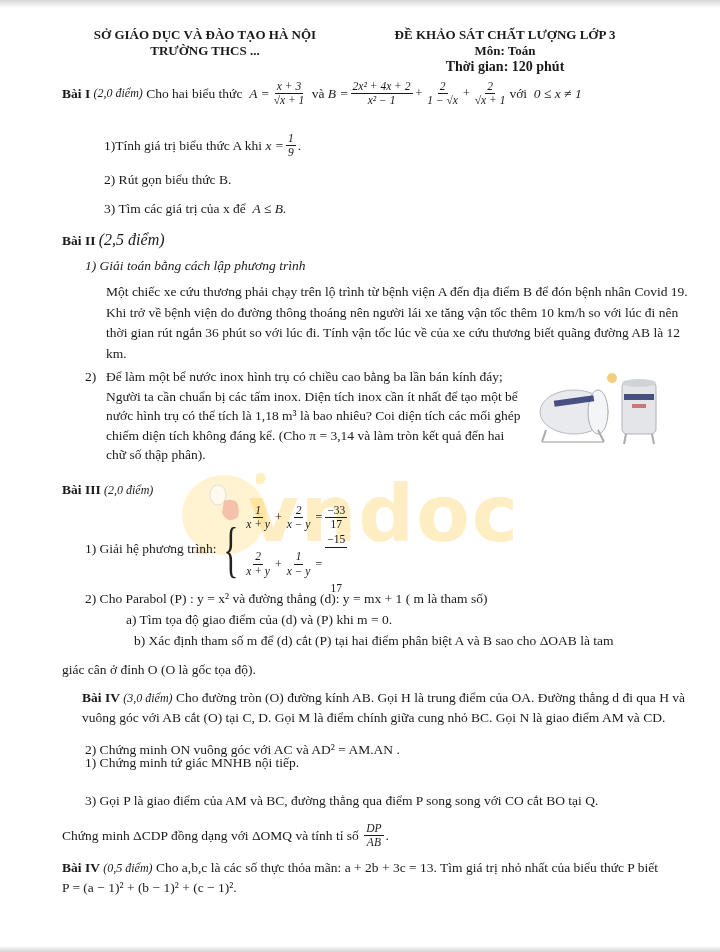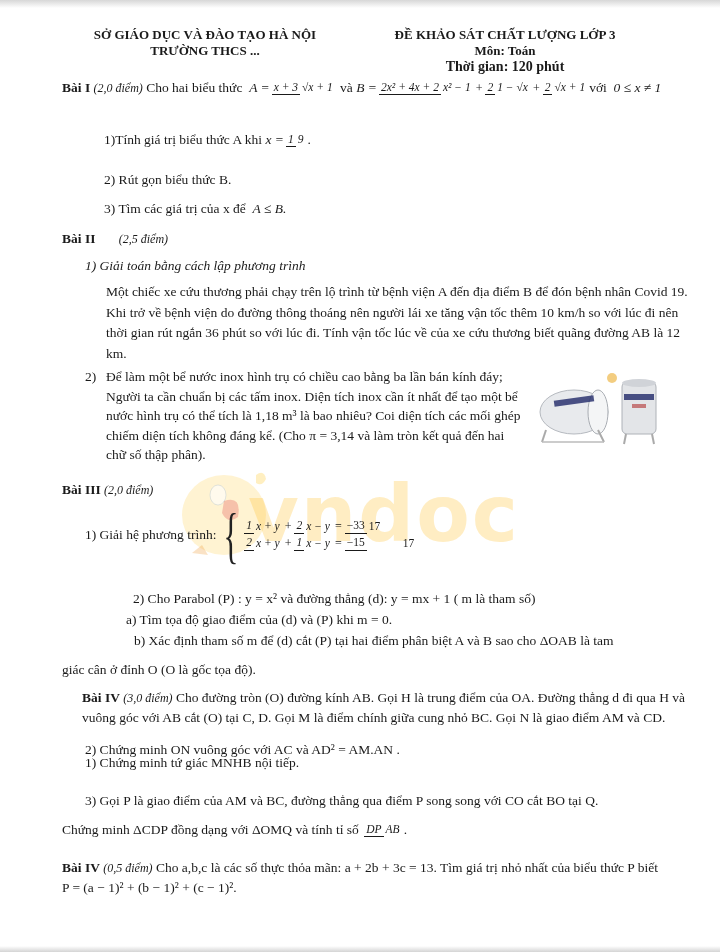--- a/index.html
+++ b/index.html
@@ -4,21 +4,21 @@
 <style>
   * { box-sizing: border-box; margin: 0; padding: 0; }
   html, body { width: 720px; height: 952px; background: #ffffff; overflow: hidden; }
   body { font-family: "Liberation Serif", "DejaVu Serif", serif; color: #1a1a1a; font-size: 13.5px; position: relative; }
   .topshade { position: absolute; left: 0; top: 0; width: 720px; height: 8px; background: linear-gradient(#d7d7d7, #ffffff); }
   .bottomshade { position: absolute; left: 0; bottom: 0; width: 720px; height: 6px; background: linear-gradient(#ffffff, #d4d4d4); }
   .abs { position: absolute; white-space: nowrap; }
   .b { font-weight: bold; }
   .i { font-style: italic; }
   .hdr { font-weight: bold; font-size: 13px; text-align: center; }
-  .frac { display: inline-flex; align-items: center; vertical-align: middle; font-style: italic; font-size: 11.5px; line-height: 1.15; margin: 0 2px; }
+  .frac { display: inline-flex; flex-direction: column; align-items: center; vertical-align: middle; font-style: italic; font-size: 11.5px; line-height: 1.15; margin: 0 2px; }
   .frac .num { border-bottom: 1px solid #1a1a1a; padding: 0 2px; }
   .frac .den { padding: 0 2px; }
   .math { font-style: italic; }
   .para { position: absolute; line-height: 20.5px; white-space: normal; }
   .sys { display: inline-flex; align-items: center; vertical-align: middle; }
   .brace { font-size: 62px; line-height: 1; font-weight: 200; transform: scaleX(0.5); margin-right: -4px; color: #222; }
   .sysrows { display: flex; flex-direction: column; gap: 2px; }
   .sysrow { display: flex; align-items: center; }
   .op { font-size: 12px; margin: 0 1px; }
   .watermark { position: absolute; left: 248px; top: 475px; font-family: "DejaVu Sans", sans-serif; font-weight: bold; font-size: 78px; letter-spacing: 2px; color: rgba(255, 190, 40, 0.28); line-height: 1; }
@@ -73,21 +73,21 @@
       <span class="den">9</span>
     </span>.
 </div>
 <div class="abs" style="left:104px; top:172px;">2) Rút gọn biểu thức B.</div>
 <div class="abs" style="left:104px; top:201px;">
   <span>3) Tìm các giá trị của x để</span>&nbsp;&nbsp;<span class="math">A ≤ B.</span>
 </div>
 
 <div class="abs" style="left:62px; top:231px;">
   <span class="b">Bài II</span>
-  <span class="i" style="font-size:12px;margin-left:20px;">(2,5 điểm)</span>
+  <span class="i" style="font-size:16px;">(2,5 điểm)</span>
 </div>
 <div class="abs i" style="left:85px; top:258px;">1)  Giải toán bằng cách lập phương trình</div>
 <div class="para" style="left:106px; top:282px; width:588px;">Một chiếc xe cứu thương phải chạy trên lộ trình từ bệnh viện A đến địa điểm B để đón bệnh nhân Covid 19. Khi trở về bệnh viện do đường thông thoáng nên người lái xe tăng vận tốc thêm 10 km/h so với lúc đi nên thời gian rút ngắn 36 phút so với lúc đi. Tính vận tốc lúc về của xe cứu thương biết quãng đường AB là 12 km.</div>
 
 <div class="abs" style="left:85px; top:369px;">2)</div>
 <div class="para" style="left:106px; top:367px; width:420px; line-height:19.5px;">Để làm một bể nước inox hình trụ có chiều cao bằng ba lần bán kính đáy; Người ta cần chuẩn bị các tấm inox. Diện tích inox cần ít nhất để tạo một bể nước hình trụ có thể tích là 1,18 m³ là bao nhiêu? Coi diện tích các mối ghép chiếm diện tích không đáng kể.  (Cho π = 3,14  và làm tròn kết quả đến hai chữ số thập phân).</div>
 
 <svg class="tank-img" viewBox="0 0 140 80">
   <ellipse cx="42" cy="42" rx="34" ry="22" fill="#e8eaed" stroke="#b5b9bf"></ellipse>
   <ellipse cx="66" cy="42" rx="10" ry="22" fill="#f4f5f6" stroke="#a9adb3"></ellipse>
@@ -152,21 +152,21 @@
         <span class="op">=</span>
         <span class="frac" style="font-style:normal;gap:34px;">
             <span class="num">−15</span>
             <span class="den">17</span>
           </span>
       </span>
     </span>
   </span>
 </div>
 
-<div class="abs" style="left:85px; top:591px;margin-left:48px;">2)  Cho Parabol (P) : y = x²  và đường thẳng (d): y = mx + 1  ( m là tham số)</div>
+<div class="abs" style="left:85px; top:591px;">2)  Cho Parabol (P) : y = x²  và đường thẳng (d): y = mx + 1  ( m là tham số)</div>
 <div class="abs" style="left:126px; top:612px;">a)  Tìm tọa độ giao điểm của (d) và (P) khi  m = 0.</div>
 <div class="abs" style="left:126px; top:633px;margin-left:8px;">b)  Xác định tham số m để  (d) cắt (P) tại hai điểm phân biệt A và B sao cho  ΔOAB là tam</div>
 <div class="abs" style="left:62px; top:662px;">giác cân ở đỉnh O (O là gốc tọa độ).</div>
 
 <div class="para" style="left:62px; top:688px; width:636px; line-height:19px;margin-left:20px;">
   <span class="b">Bài IV</span>
   <span class="i" style="font-size:12px;">(3,0 điểm)</span>
   <span>Cho đường tròn (O) đường kính AB. Gọi H là trung điểm của OA. Đường thẳng d đi qua H và vuông góc với AB cắt (O) tại C, D. Gọi M là điểm chính giữa cung nhỏ BC. Gọi N là giao điểm AM và CD.</span>
 </div>
 <div class="abs" style="left:85px; top:755px;">1)  Chứng minh tứ giác MNHB nội tiếp.</div>

